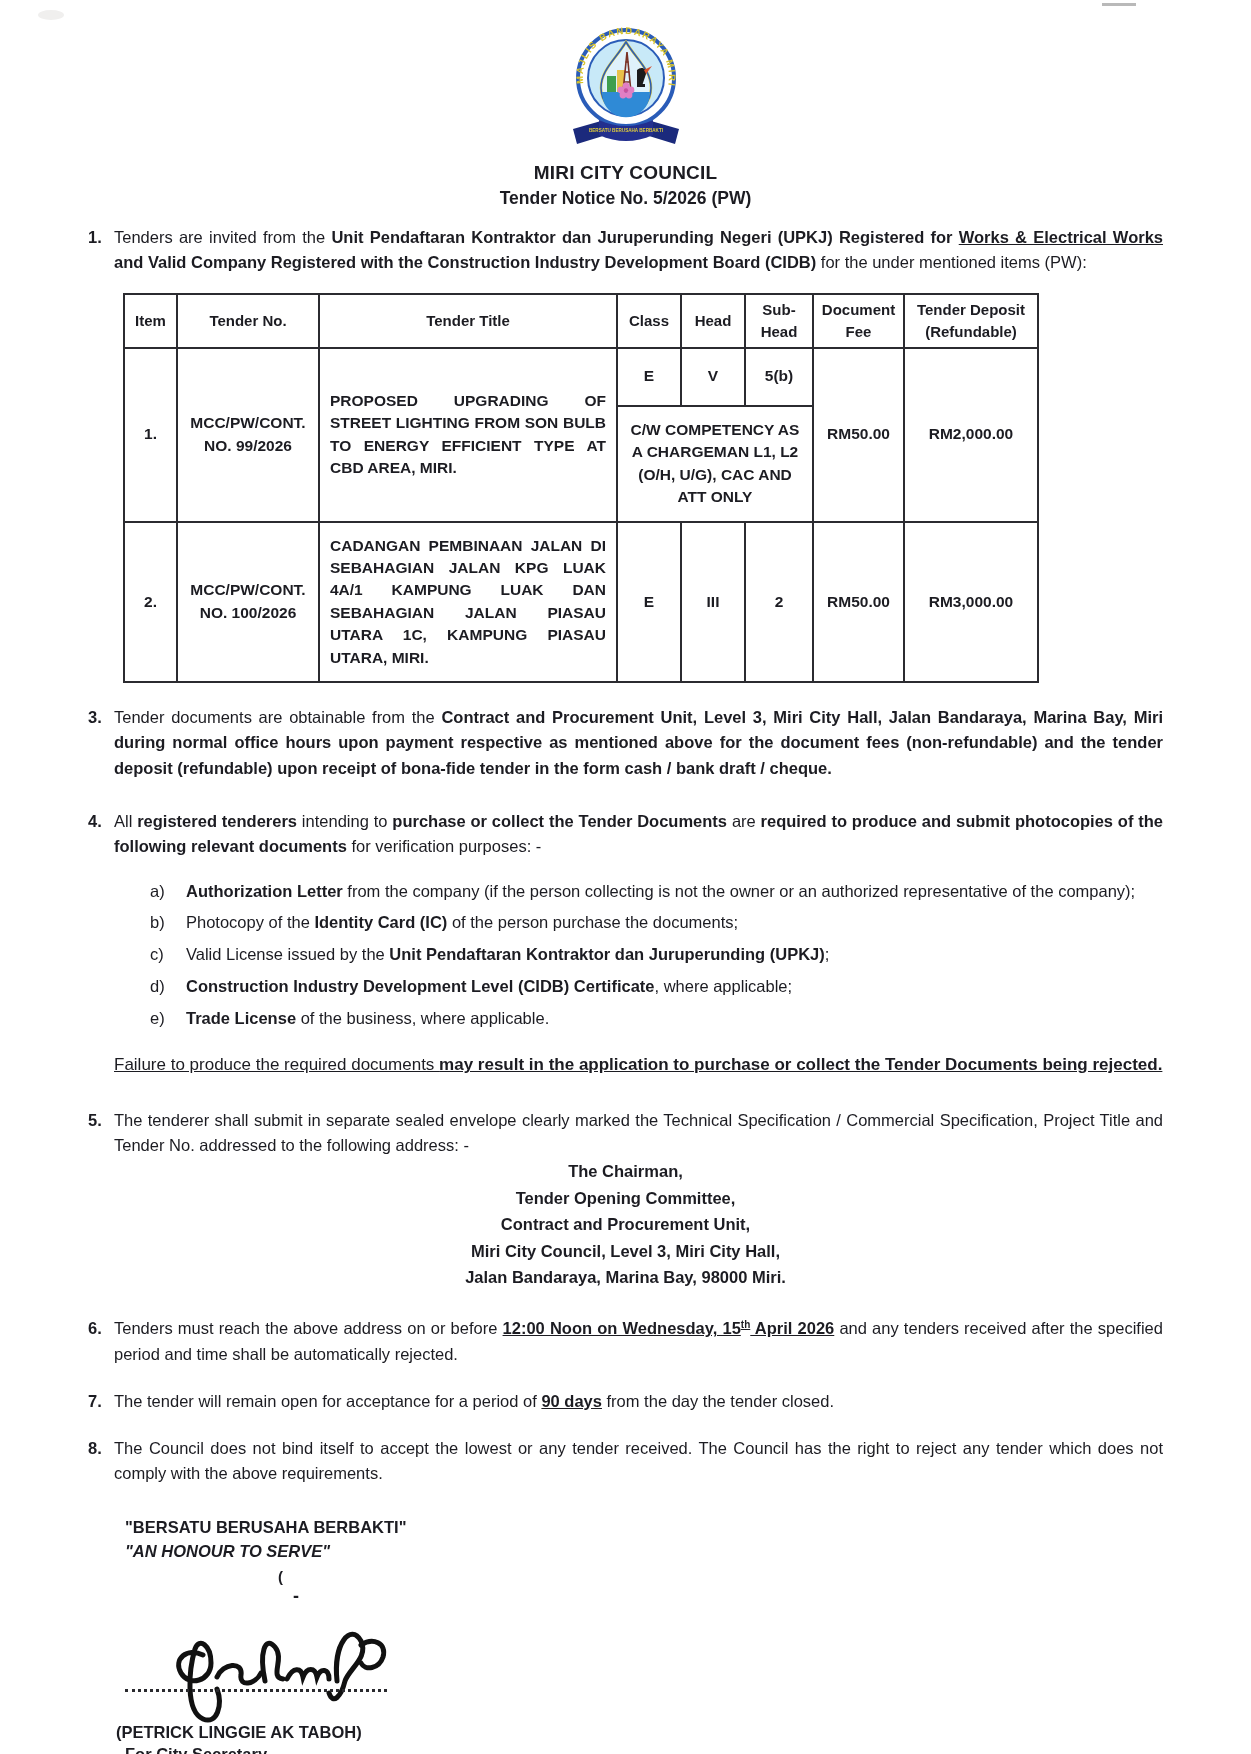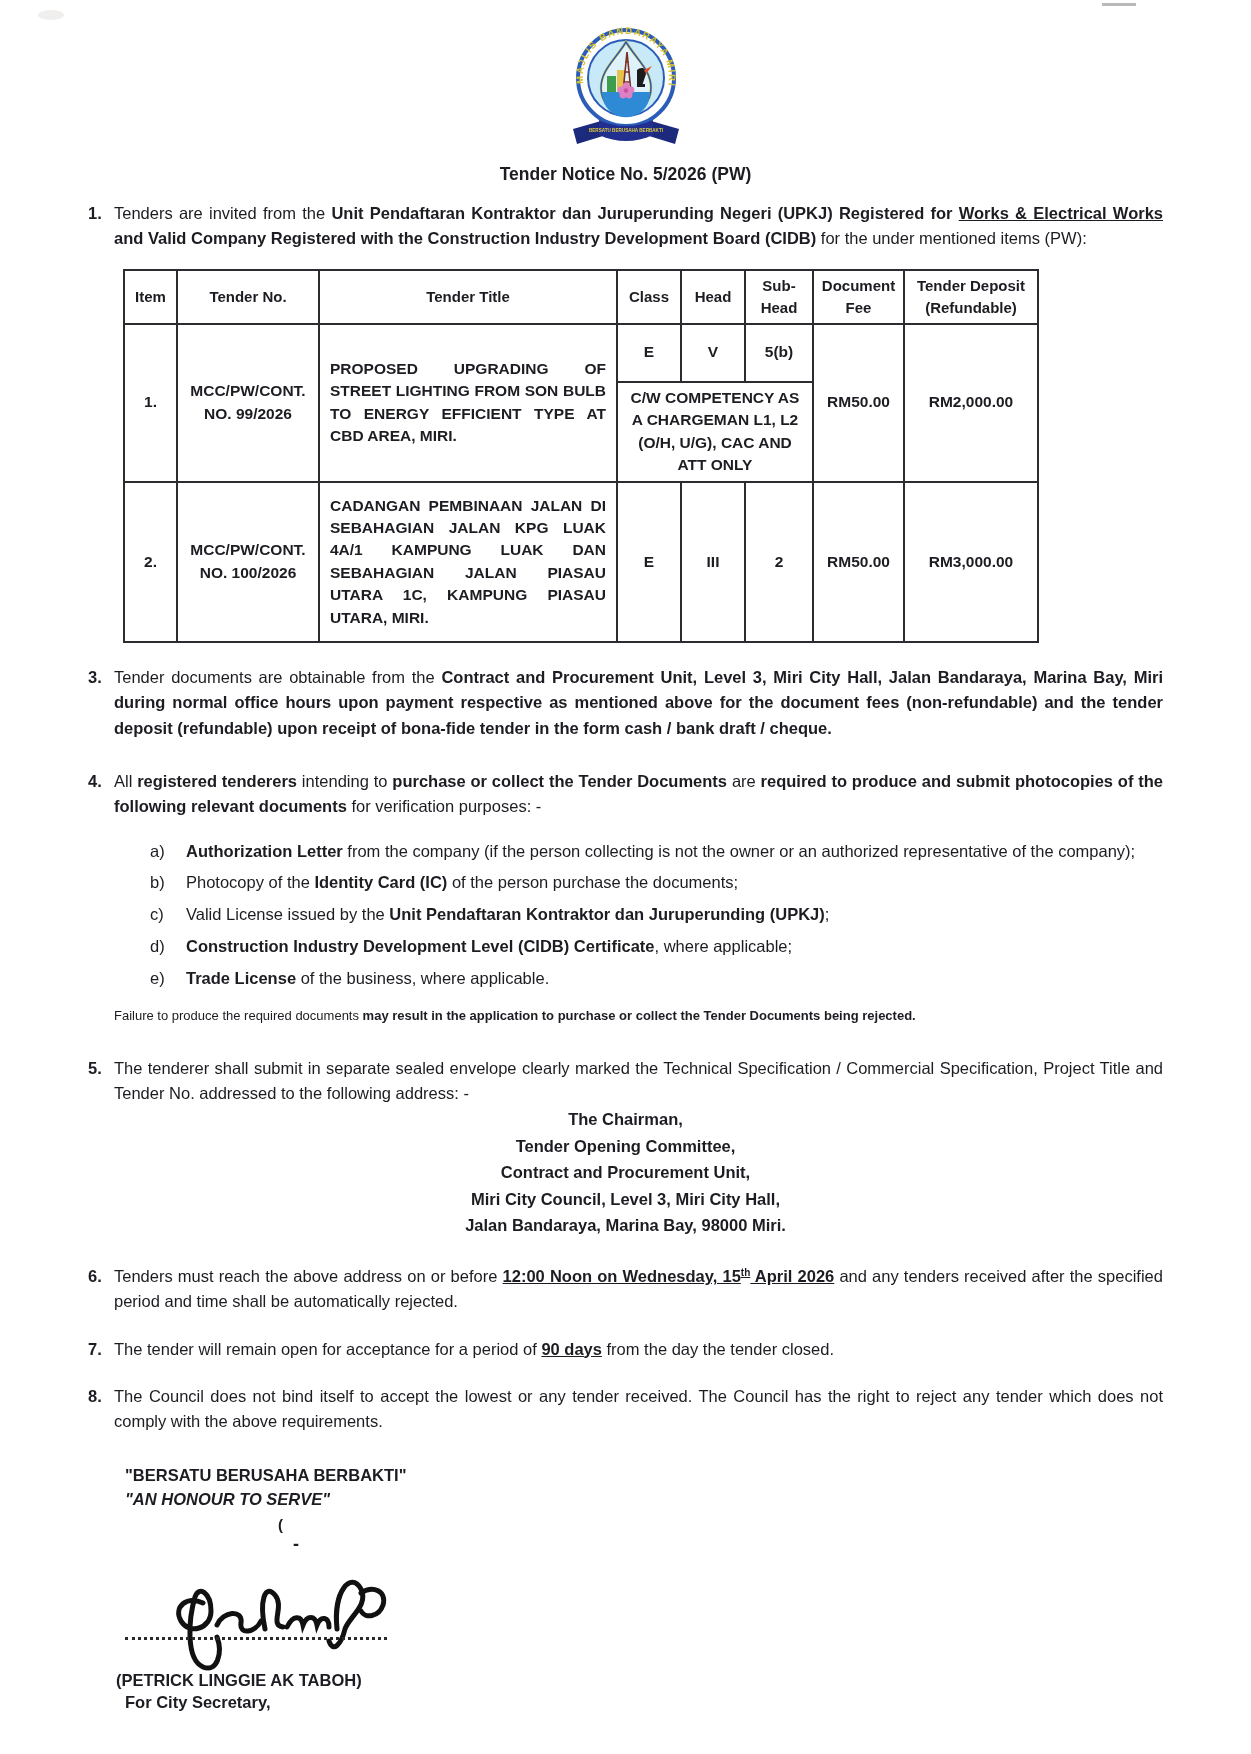--- a/index.html
+++ b/index.html
@@ -44,31 +44,31 @@
   .tender-table .col-no { width: 142px; }
   .tender-table .col-title { width: 298px; }
   .tender-table .col-class { width: 64px; }
   .tender-table .col-head { width: 64px; }
   .tender-table .col-sub { width: 68px; }
   .tender-table .col-fee { width: 91px; }
   .tender-table .col-dep { width: 134px; }
   .tender-table th { height: 44px; font-size: 15px; }
   .tender-table td.title-cell { text-align: justify; padding: 12px 10px; }
   .row-class-sub td { height: 58px; }
-  .row-competency td { height: 92px; padding: 4px 8px; }
+  .row-competency td { height: 92px; padding: 12px 8px; }
   .row-two td { height: 118px; }
   .row-two td.title-cell { }
 
   
   .sub-list { margin: 20px 0 0 62px; }
   .sub-item { display: flex; margin-top: 7px; }
   .sub-item .letter { width: 36px; flex: 0 0 36px; font-size: 16.5px; line-height: 1.5; }
   .sub-item .body { flex: 1; font-size: 16.5px; line-height: 1.5; text-align: justify; padding-right: 4px; }
 
-  .plain-para { margin: 16px 0 0 26px; font-size: 13px; line-height: 1.52; text-align: justify; }
+  .plain-para { margin: 22px 0 0 26px; font-size: 17px; line-height: 1.52; text-align: justify; text-decoration: underline; }
 
   .address-block { text-align: center; font-weight: bold; font-size: 16.5px; line-height: 1.6; }
 
   .motto-block { margin: 30px 0 0 37px; font-weight: bold; font-size: 16.5px; line-height: 1.45; }
   .motto-italic { font-style: italic; }
   .stray-mark-1 { margin: 4px 0 0 190px; font-size: 15px; font-weight: bold; }
   .stray-mark-2 { margin: 6px 0 0 205px; font-size: 18px; font-weight: bold; line-height: .6; }
 
   .sig-area { margin: 0 0 0 37px; position: relative; height: 120px; }
   .sig-svg { position: absolute; left: 40px; top: -8px; }
@@ -126,20 +126,21 @@
       </g>
 
       <g>
         <path d="M 8 103 L 36 95 L 38 110 L 12 118 Z" fill="#1b2a7c"></path>
         <path d="M 114 103 L 86 95 L 84 110 L 110 118 Z" fill="#1b2a7c"></path>
         <path d="M 34 94 C 52 102, 70 102, 88 94 L 88 109 C 70 117, 52 117, 34 109 Z" fill="#232f8e"></path>
         <text x="61" y="106" text-anchor="middle" font-size="4.6" font-weight="bold" fill="#e0cb3a" font-family="Liberation Sans, sans-serif">BERSATU BERUSAHA BERBAKTI</text>
       </g>
     </svg>
   </div>
+  <div class="org-title">MIRI CITY COUNCIL</div>
   <div class="notice-title">Tender Notice No. 5/2026 (PW)</div>
 
   <div class="num-item" style="margin-top:16px;">
     <div class="num">1.</div>
     <div class="body"><span>Tenders are invited from the </span><span style="font-weight: bold;">Unit Pendaftaran Kontraktor dan Juruperunding Negeri (UPKJ) Registered for </span><span style="font-weight: bold; text-decoration: underline;">Works &amp; Electrical Works</span><span style="font-weight: bold;"> and Valid Company Registered with the Construction Industry Development Board (CIDB)</span><span> for the under mentioned items (PW):</span></div>
   </div>
 
   <table class="tender-table">
     <colgroup>
       <col class="col-item">

